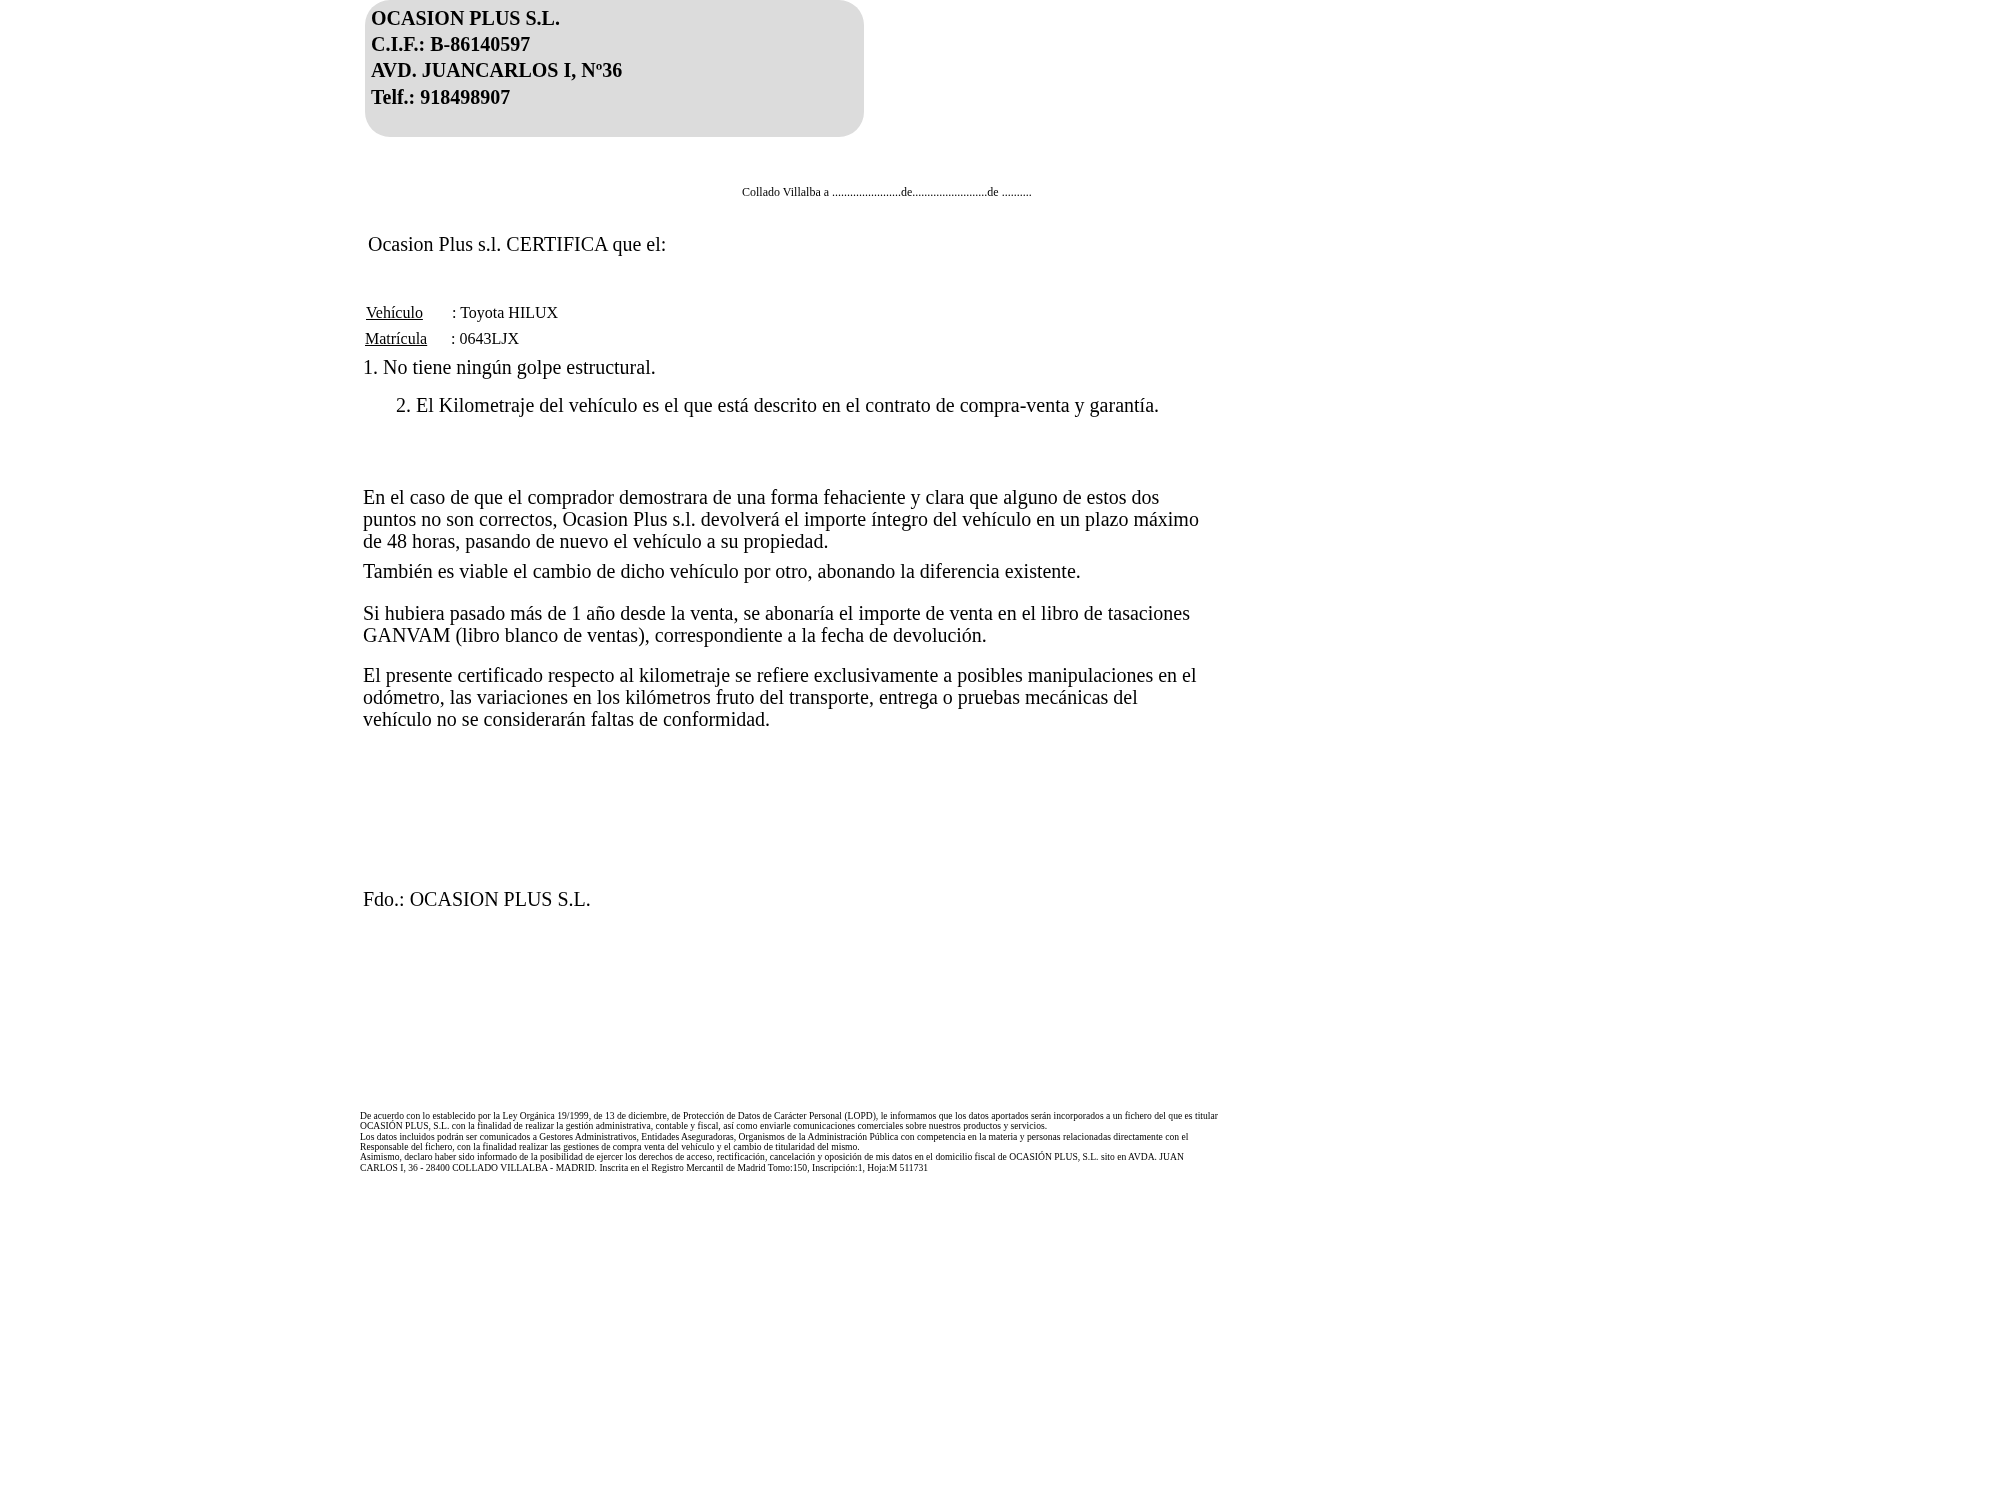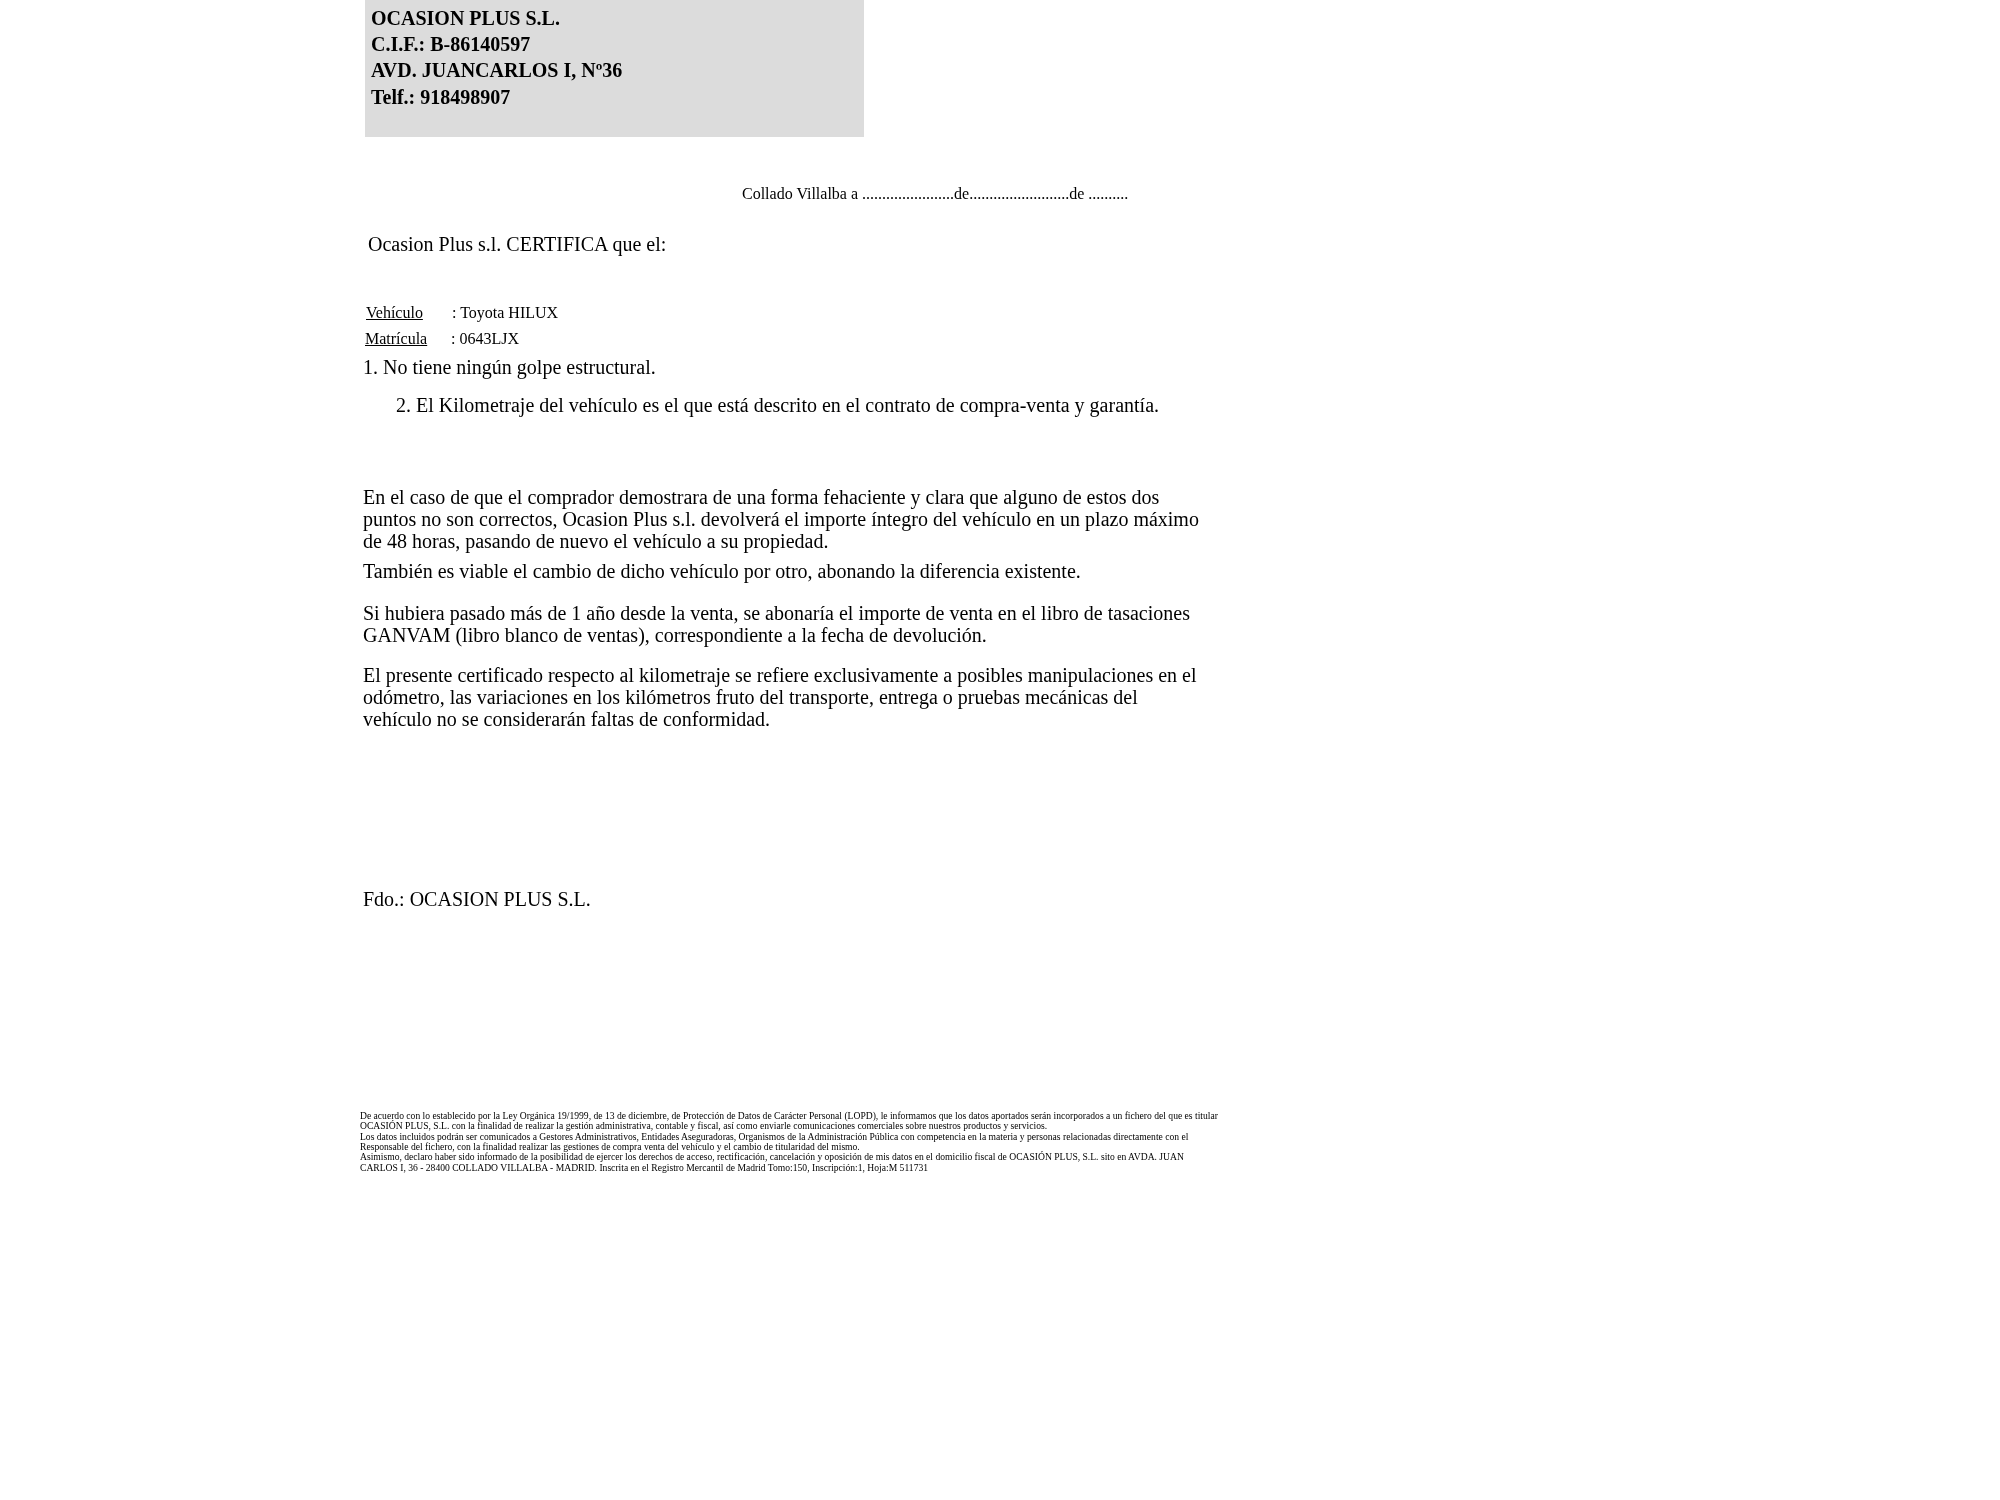--- a/index.html
+++ b/index.html
@@ -5,37 +5,37 @@
   html, body { margin: 0; padding: 0; background: #ffffff; }
   .page {
     position: relative;
     width: 2000px;
     height: 1500px;
     background: #ffffff;
     color: #000000;
     font-family: "Liberation Serif", serif;
     overflow: hidden;
   }
-  .abs { position: absolute; }
+  .abs { position: absolute; border-radius: 25px; }
 
   .header-box {
     left: 365px; top: 0px;
     width: 499px; height: 137px;
     background: #dcdcdc;
     box-sizing: border-box;
     padding: 5px 0 0 6px;
     font-weight: bold;
     font-size: 20px;
     line-height: 26.2px;
     white-space: nowrap;
   }
 
   .date-line {
     left: 742px; top: 185px;
-    font-size: 16px;
+    font-size: 12px;
     white-space: nowrap;
   }
 
   .cert-line {
     left: 368px; top: 233px;
     font-size: 20px;
     white-space: nowrap;
   }
 
   .field-line { font-size: 16px; white-space: nowrap; margin-top: 45px; }

